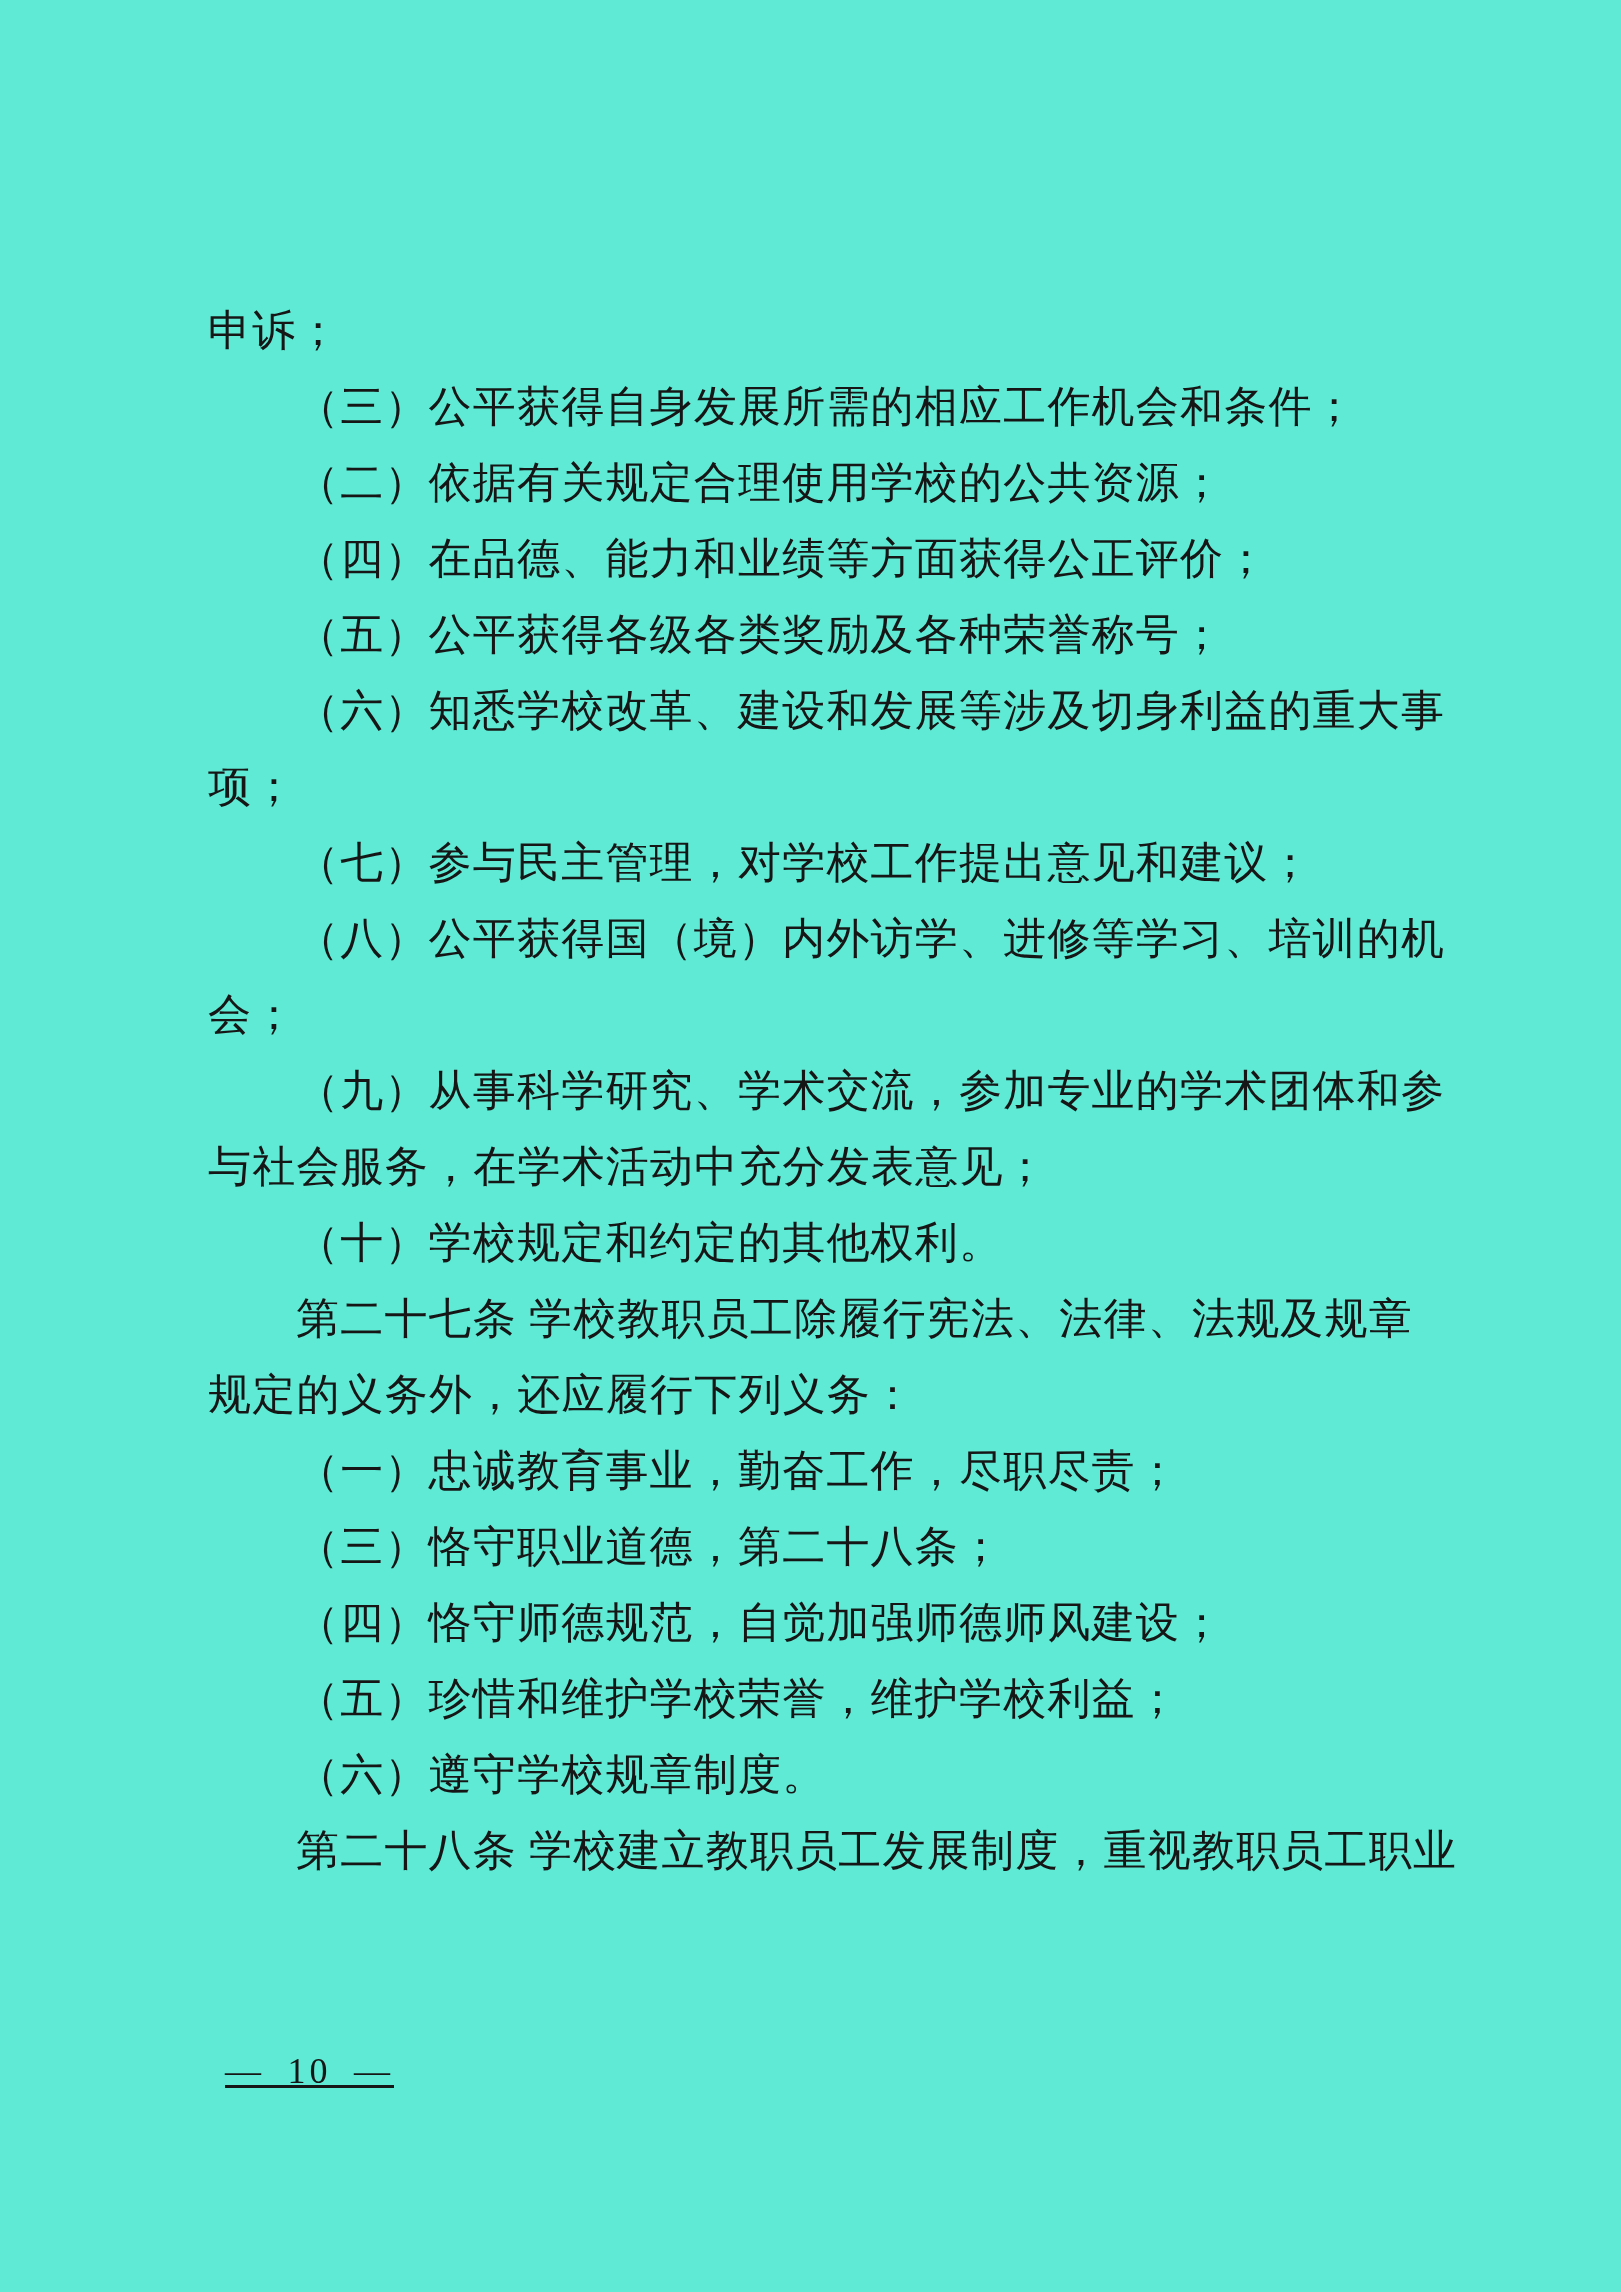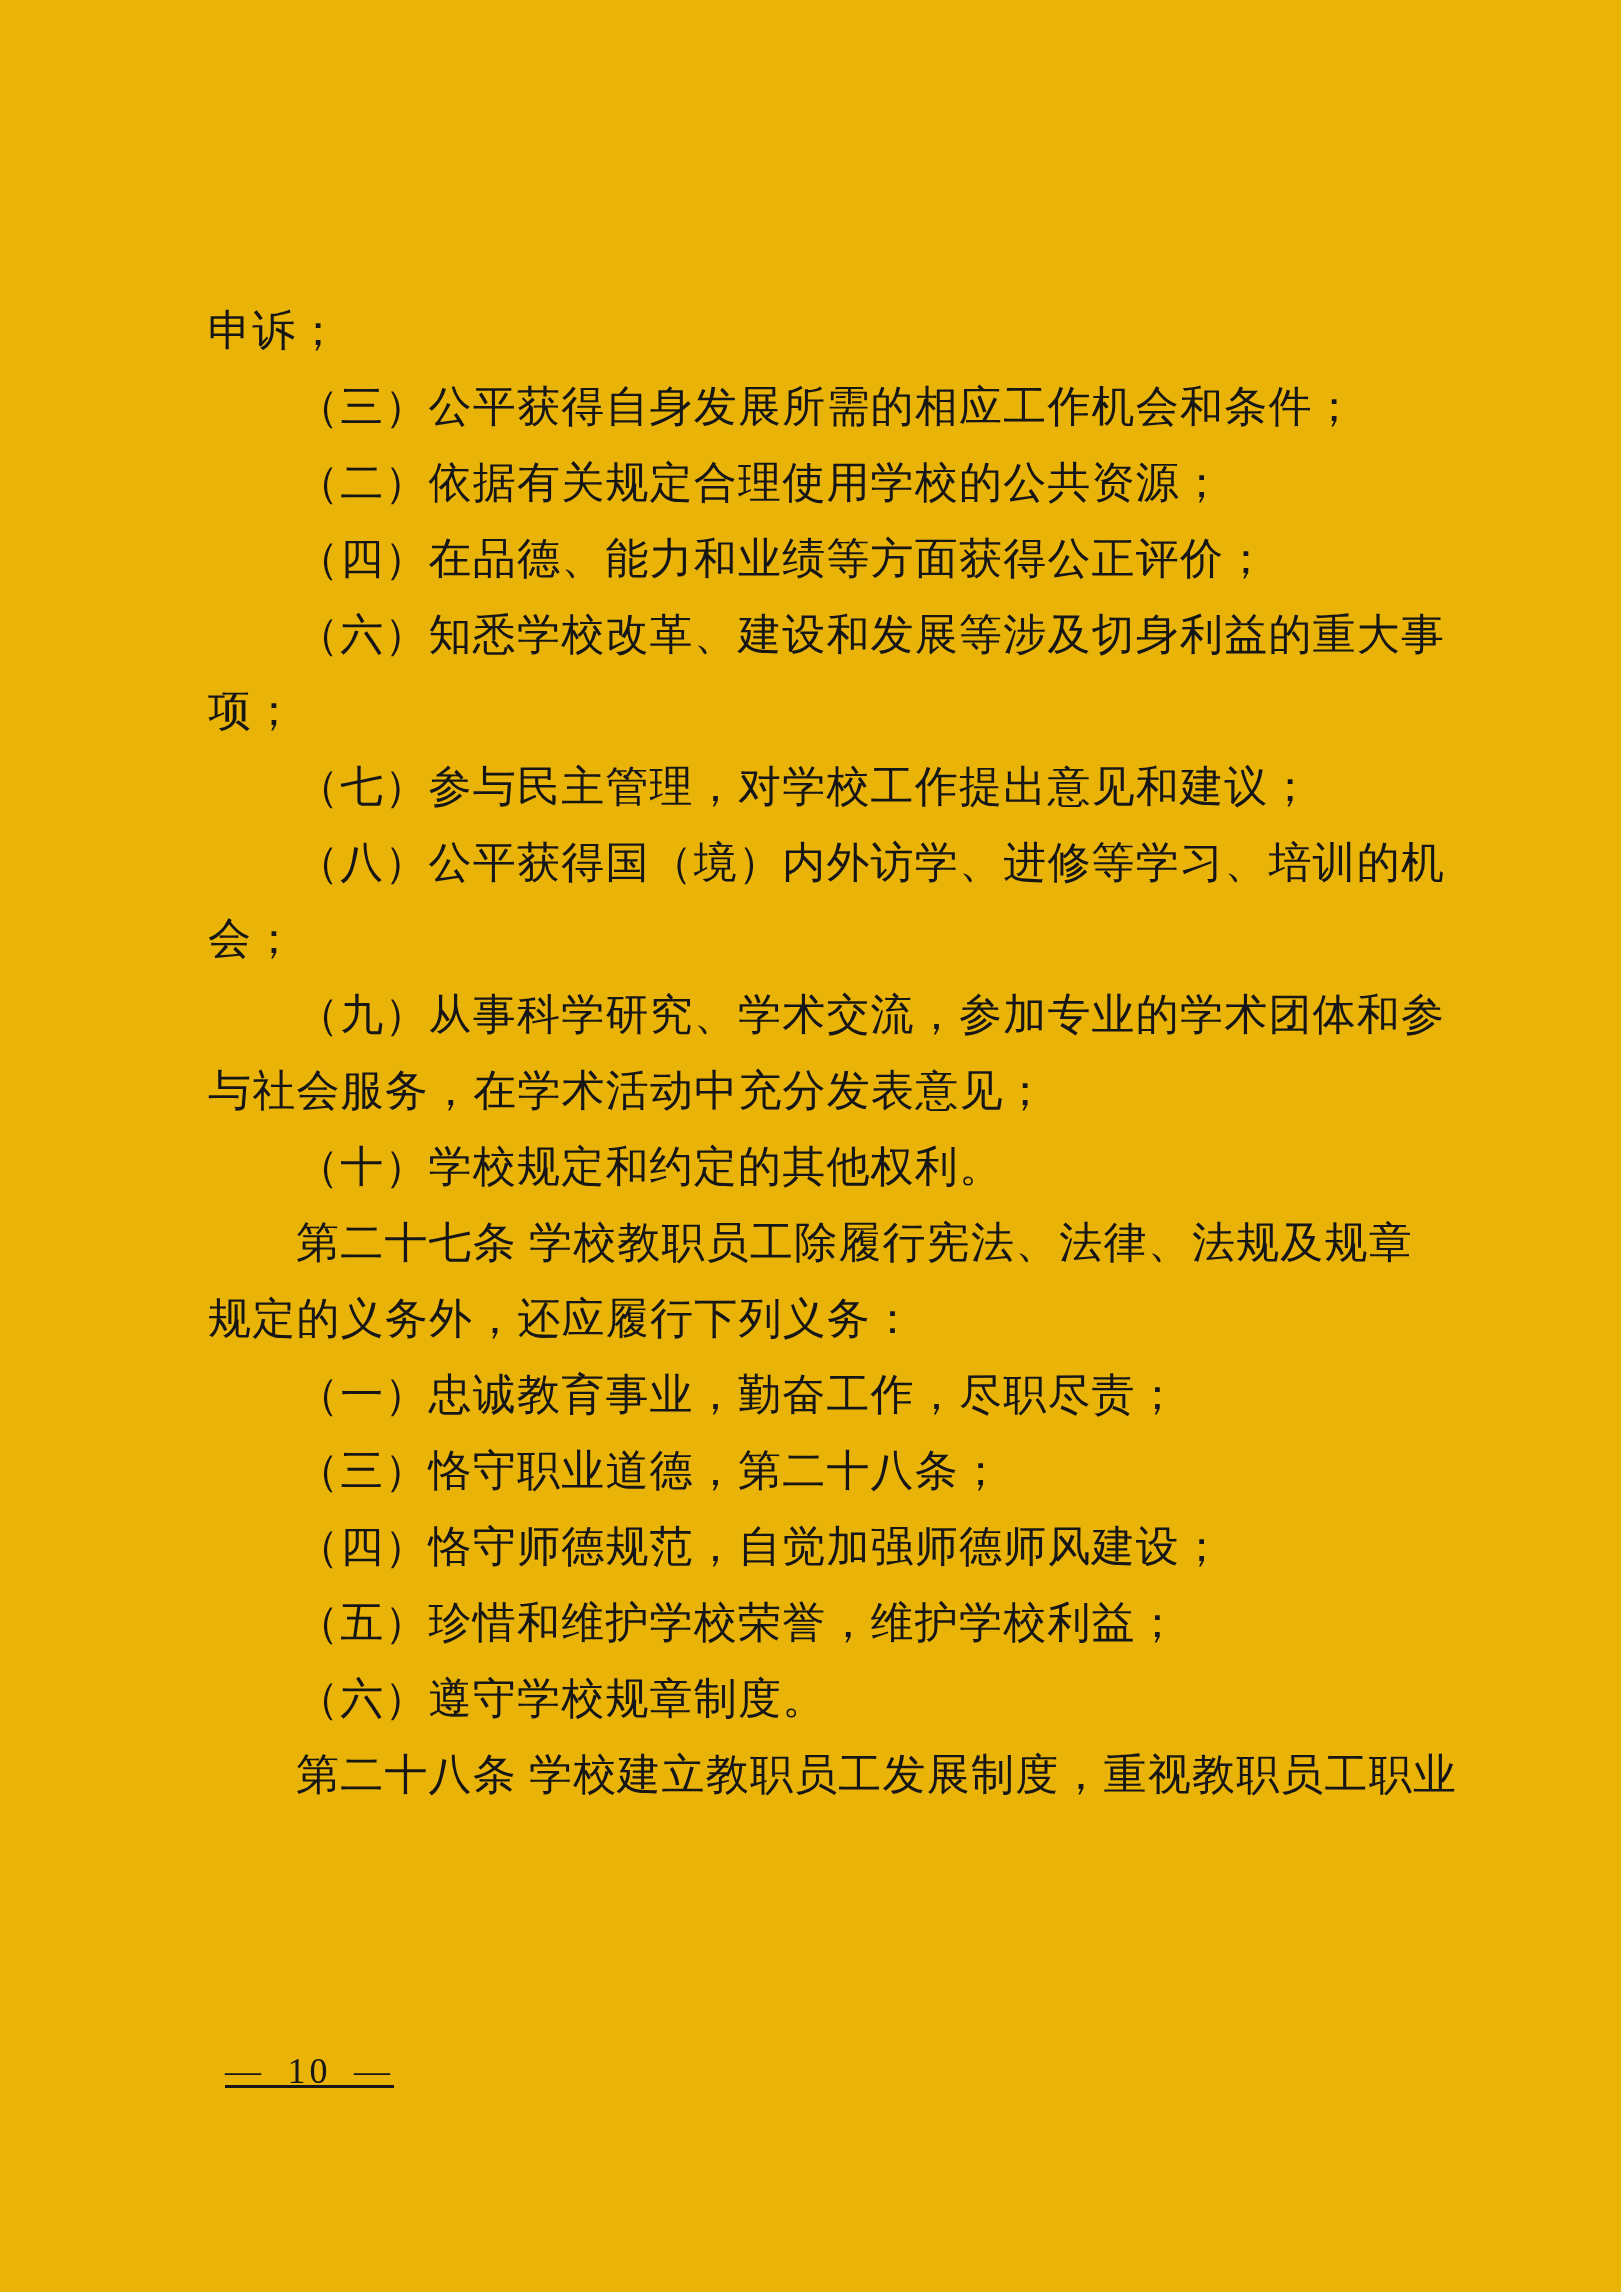--- a/index.html
+++ b/index.html
@@ -4,21 +4,21 @@
 <style>
   html, body {
     margin: 0;
     padding: 0;
     background: #e8e8e8;
   }
   .page {
     position: relative;
     width: 1621px;
     height: 2293px;
-    background: #eab308;
+    background: #5eead4;
     overflow: hidden;
     font-family: "Liberation Serif", "DejaVu Serif", serif;
   }
   .doc {
     position: absolute;
     left: 208px;
     top: 293px;
     width: 1220px;
   }
   .line {
@@ -47,20 +47,21 @@
 </style>
 </head>
 <body>
 
 <div class="page">
   <div class="doc">
     <div class="line flush">申诉；</div>
     <div class="line indent">（三）公平获得自身发展所需的相应工作机会和条件；</div>
     <div class="line indent">（二）依据有关规定合理使用学校的公共资源；</div>
     <div class="line indent">（四）在品德、能力和业绩等方面获得公正评价；</div>
+    <div class="line indent">（五）公平获得各级各类奖励及各种荣誉称号；</div>
     <div class="line indent">（六）知悉学校改革、建设和发展等涉及切身利益的重大事</div>
     <div class="line flush">项；</div>
     <div class="line indent">（七）参与民主管理，对学校工作提出意见和建议；</div>
     <div class="line indent">（八）公平获得国（境）内外访学、进修等学习、培训的机</div>
     <div class="line flush">会；</div>
     <div class="line indent">（九）从事科学研究、学术交流，参加专业的学术团体和参</div>
     <div class="line flush">与社会服务，在学术活动中充分发表意见；</div>
     <div class="line indent">（十）学校规定和约定的其他权利。</div>
     <div class="line indent">第二十七条 学校教职员工除履行宪法、法律、法规及规章</div>
     <div class="line flush">规定的义务外，还应履行下列义务：</div>

